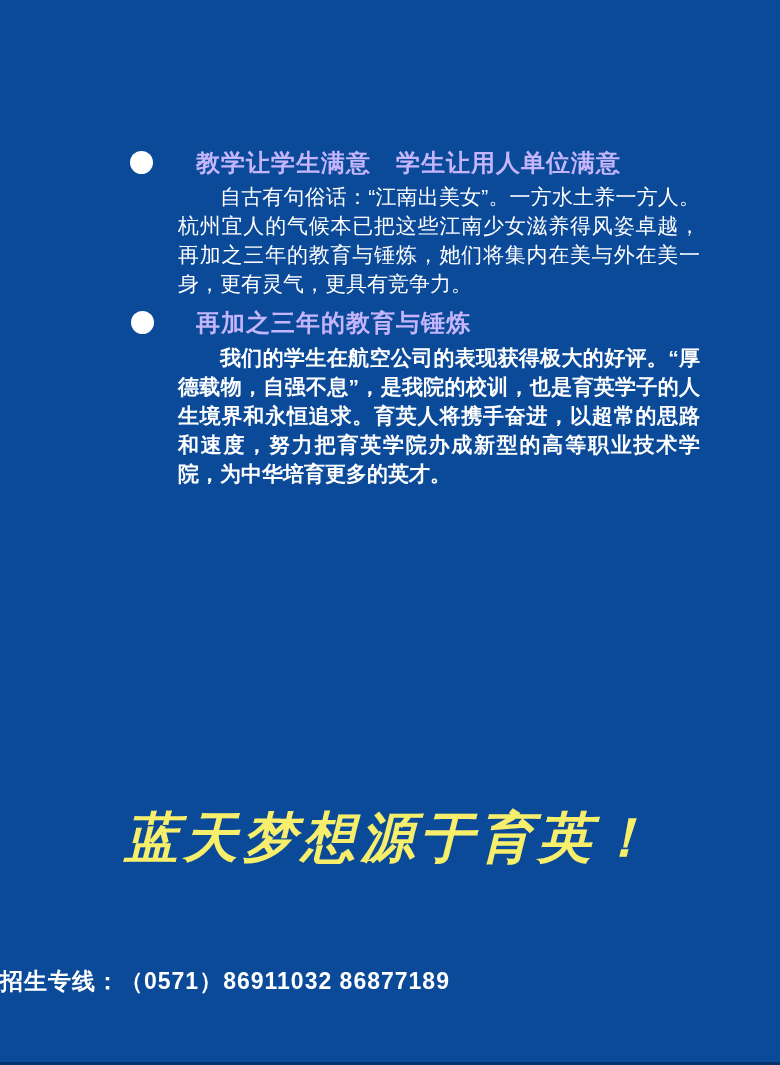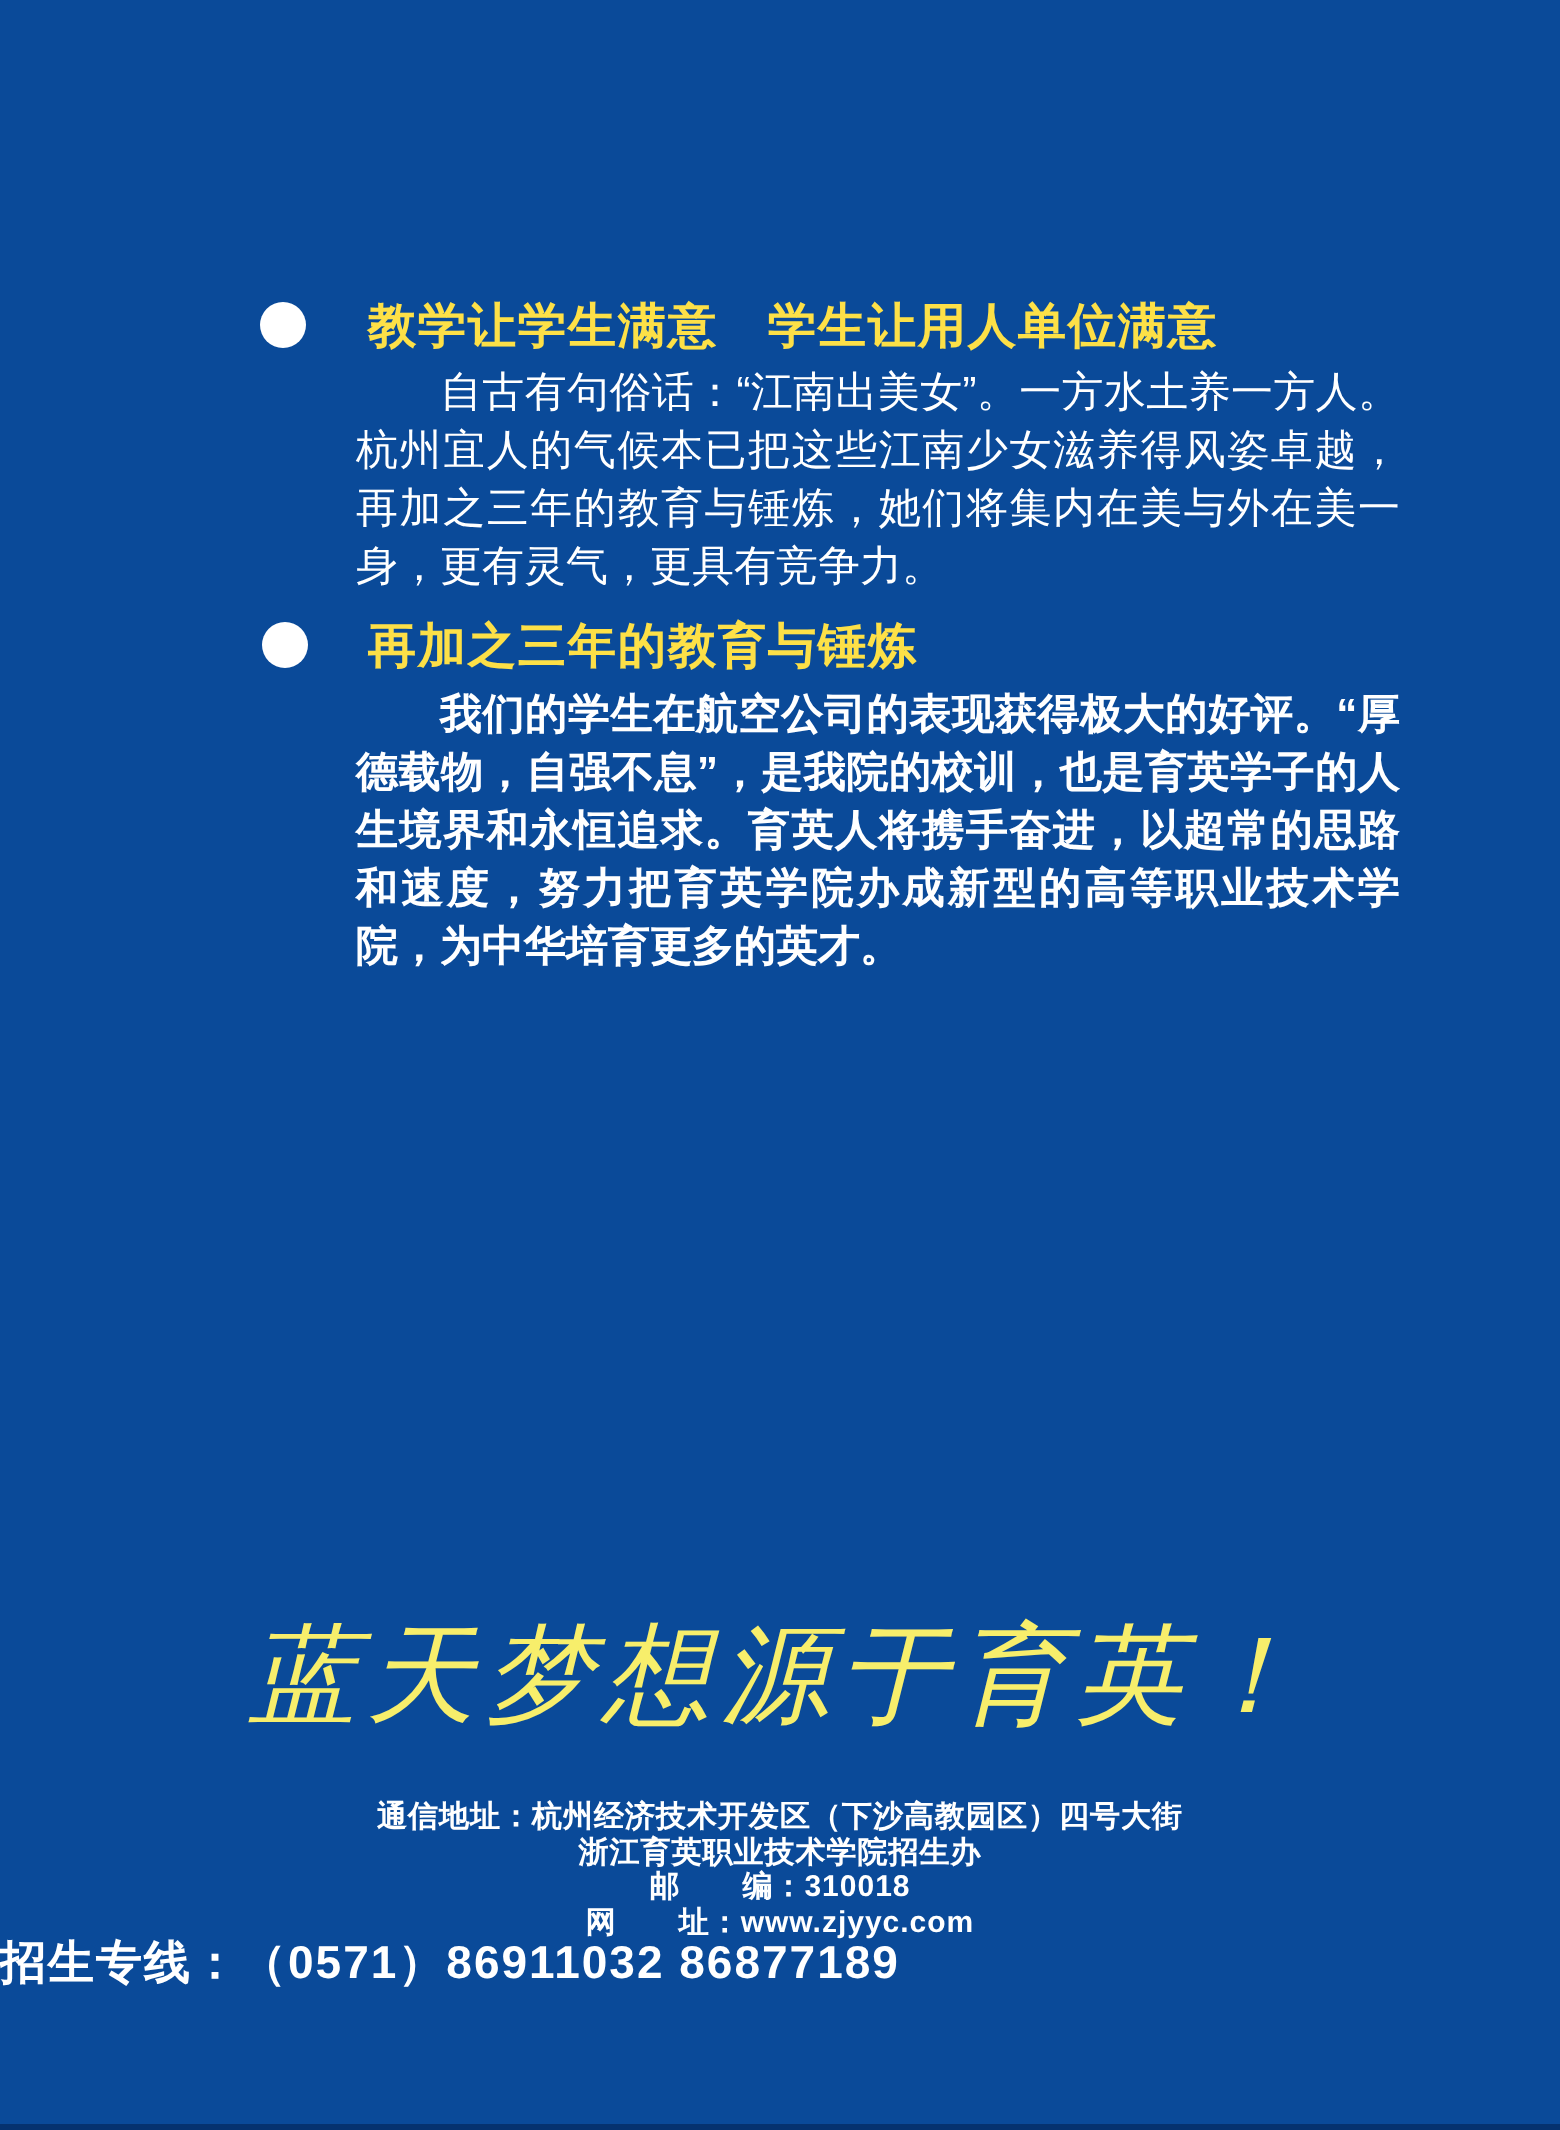--- a/index.html
+++ b/index.html
@@ -21,26 +21,26 @@
     position: absolute;
     width: 23px;
     height: 23px;
     border-radius: 50%;
     background: #ffffff;
   }
   .bullet-1 { left: 130px; top: 151px; }
   .bullet-2 { left: 131px; top: 311px; }
   .section-heading {
     position: absolute;
-    left: 184px;
+    left: 196px;
     font-size: 24px;
     font-weight: bold;
     letter-spacing: 1px;
     white-space: nowrap;
-    color: #fde047;
+    color: #c4b5fd;
   }
   .heading-1 { top: 147px; }
   .heading-2 { top: 307px; }
   .section-body {
     position: absolute;
     left: 178px;
     width: 522px;
     font-size: 21px;
     line-height: 29px;
     text-align: justify;
@@ -50,21 +50,21 @@
   .body-1 { top: 182px; }
   .body-2 { top: 343px; font-weight: bold; }
   .slogan {
     position: absolute;
     left: 0;
     right: 0;
     top: 802px;
     text-align: center;
     font-family: "DejaVu Serif", serif;
     font-style: italic;
-    font-weight: normal;
+    font-weight: bold;
     font-size: 54px;
     letter-spacing: 5px;
     color: #f7ee6b;
     white-space: nowrap;
   }
   .contact {
     position: absolute;
     left: 0;
     right: 0;
     top: 900px;
@@ -105,24 +105,18 @@
   <span class="bullet bullet-1"></span>
   <div class="section-heading heading-1">教学让学生满意　学生让用人单位满意</div>
   <div class="section-body body-1">自古有句俗话：“江南出美女”。一方水土养一方人。杭州宜人的气候本已把这些江南少女滋养得风姿卓越，再加之三年的教育与锤炼，她们将集内在美与外在美一身，更有灵气，更具有竞争力。</div>
 
   <span class="bullet bullet-2"></span>
   <div class="section-heading heading-2">再加之三年的教育与锤炼</div>
   <div class="section-body body-2">我们的学生在航空公司的表现获得极大的好评。“厚德载物，自强不息”，是我院的校训，也是育英学子的人生境界和永恒追求。育英人将携手奋进，以超常的思路和速度，努力把育英学院办成新型的高等职业技术学院，为中华培育更多的英才。</div>
 
   <div class="slogan">蓝天梦想源于育英！</div>
 
-  <div class="contact">
-    <div class="contact-line">通信地址：杭州经济技术开发区（下沙高教园区）四号大街</div>
-    <div class="contact-line">浙江育英职业技术学院招生办</div>
-    <div class="contact-line">邮　　编：310018</div>
-    <div class="contact-line">网　　址：www.zjyyc.com</div>
-  </div>
 
   <div class="hotline">招生专线：（0571）86911032  86877189</div>
 
   <div class="bottom-edge"></div>
 
 </div>
 
 </body></html>

